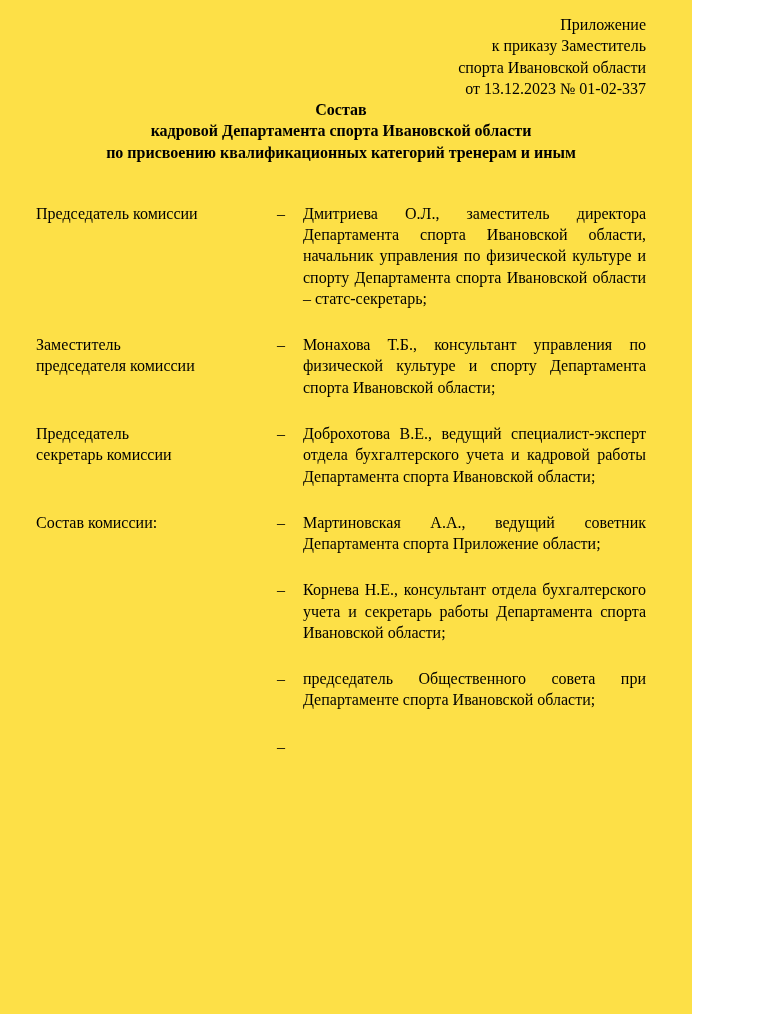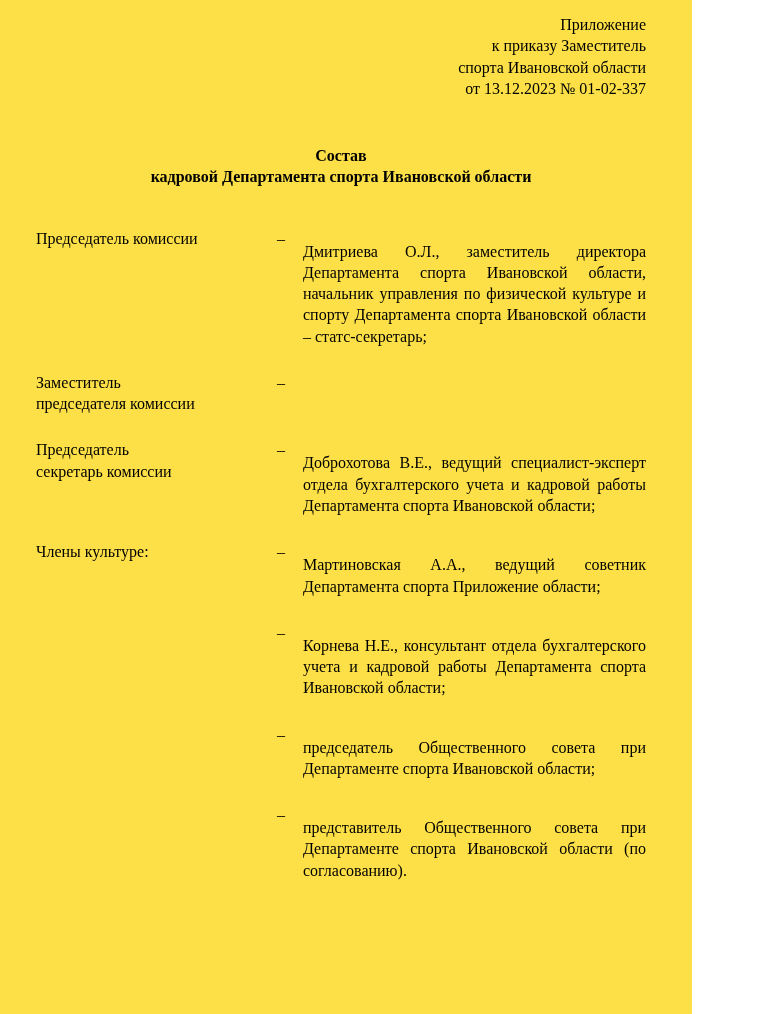--- a/index.html
+++ b/index.html
@@ -16,101 +16,100 @@
     min-height: 1014px;
     background: #fde047;
     padding: 14px 46px 24px 36px;
     font-size: 16px;
     line-height: 1.33;
   }
   .header-block {
     text-align: right;
   }
   .title-block {
-    margin-top: 46px;
     text-align: center;
     font-weight: 700;
   }
   .rows {
     margin-top: 40px;
   }
   .row {
     display: grid;
     grid-template-columns: 241px 26px 1fr;
     margin-bottom: 25px;
   }
   .role {
     white-space: pre-line;
     padding-right: 8px;
   }
   .dash {
     text-align: left;
   }
   .text {
     text-align: justify;
-    margin-top: 13px;
   }
 </style>
 </head>
 <body>
 
 <div class="page">
 
   <div class="header-block">
     <div>Приложение</div>
     <div>к приказу Заместитель</div>
     <div>спорта Ивановской области</div>
     <div>от 13.12.2023 № 01-02-337</div>
   </div>
 
   <div class="title-block">
     <div>Состав</div>
     <div>кадровой Департамента спорта Ивановской области</div>
+    <div>по присвоению квалификационных категорий тренерам и иным</div>
   </div>
 
   <div class="rows">
 
     <div class="row">
       <div class="role">Председатель комиссии</div>
       <div class="dash">–</div>
       <div class="text">Дмитриева О.Л., заместитель директора Департамента спорта Ивановской области, начальник управления по физической культуре и спорту Департамента спорта Ивановской области – статс-секретарь;</div>
     </div>
 
     <div class="row">
       <div class="role">Заместитель
 председателя комиссии</div>
       <div class="dash">–</div>
+      <div class="text">Монахова Т.Б., консультант управления по физической культуре и спорту Департамента спорта Ивановской области;</div>
     </div>
 
     <div class="row">
       <div class="role">Председатель
 секретарь комиссии</div>
       <div class="dash">–</div>
       <div class="text">Доброхотова В.Е., ведущий специалист-эксперт отдела бухгалтерского учета и кадровой работы Департамента спорта Ивановской области;</div>
     </div>
 
     <div class="row">
-      <div class="role">Члены культуре:</div>
+      <div class="role">Состав комиссии:</div>
       <div class="dash">–</div>
       <div class="text">Мартиновская А.А., ведущий советник Департамента спорта Приложение области;</div>
     </div>
 
     <div class="row">
       <div class="role"></div>
       <div class="dash">–</div>
-      <div class="text">Корнева Н.Е., консультант отдела бухгалтерского учета и кадровой работы Департамента спорта Ивановской области;</div>
+      <div class="text">Корнева Н.Е., консультант отдела бухгалтерского учета и секретарь работы Департамента спорта Ивановской области;</div>
     </div>
 
     <div class="row">
       <div class="role"></div>
       <div class="dash">–</div>
       <div class="text">председатель Общественного совета при Департаменте спорта Ивановской области;</div>
     </div>
 
     <div class="row">
       <div class="role"></div>
       <div class="dash">–</div>
-      <div class="text">представитель Общественного совета при Департаменте спорта Ивановской области (по согласованию).</div>
     </div>
 
   </div>
 
 </div>
 
 </body></html>

